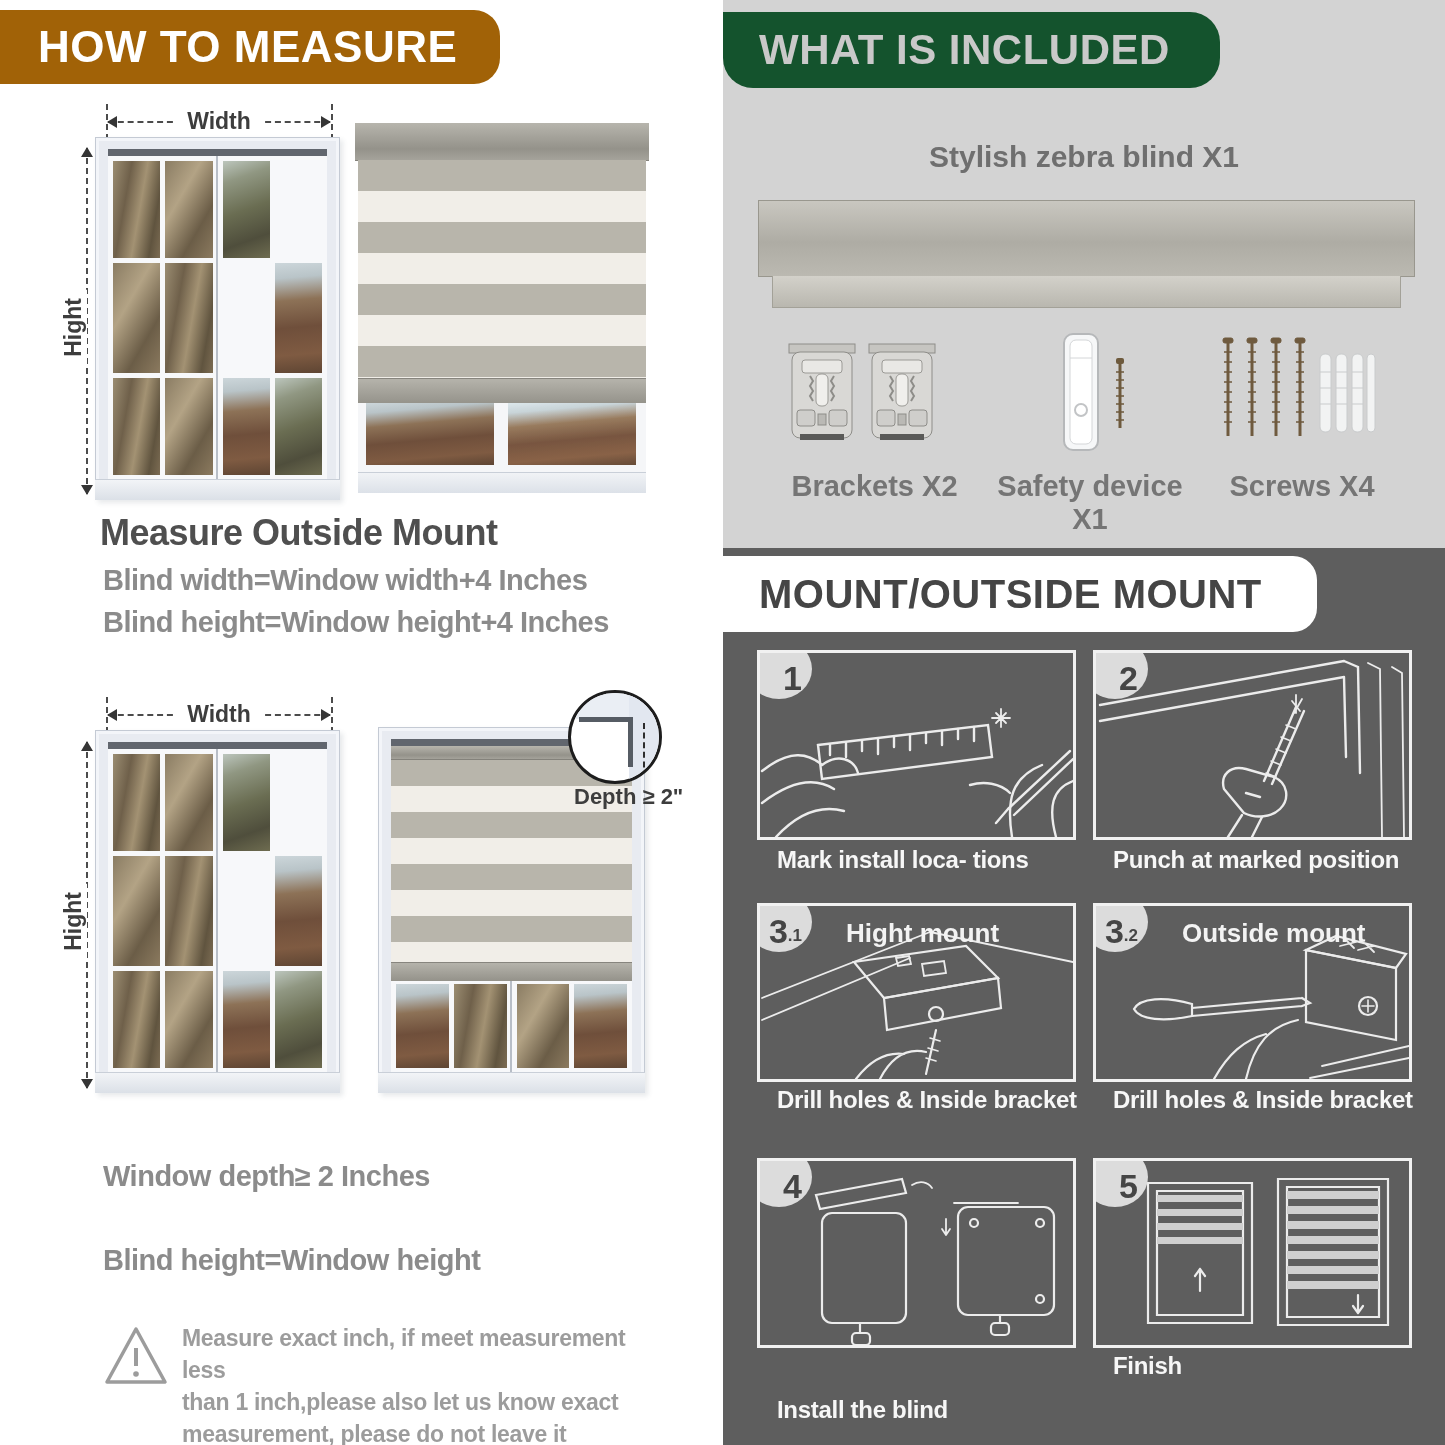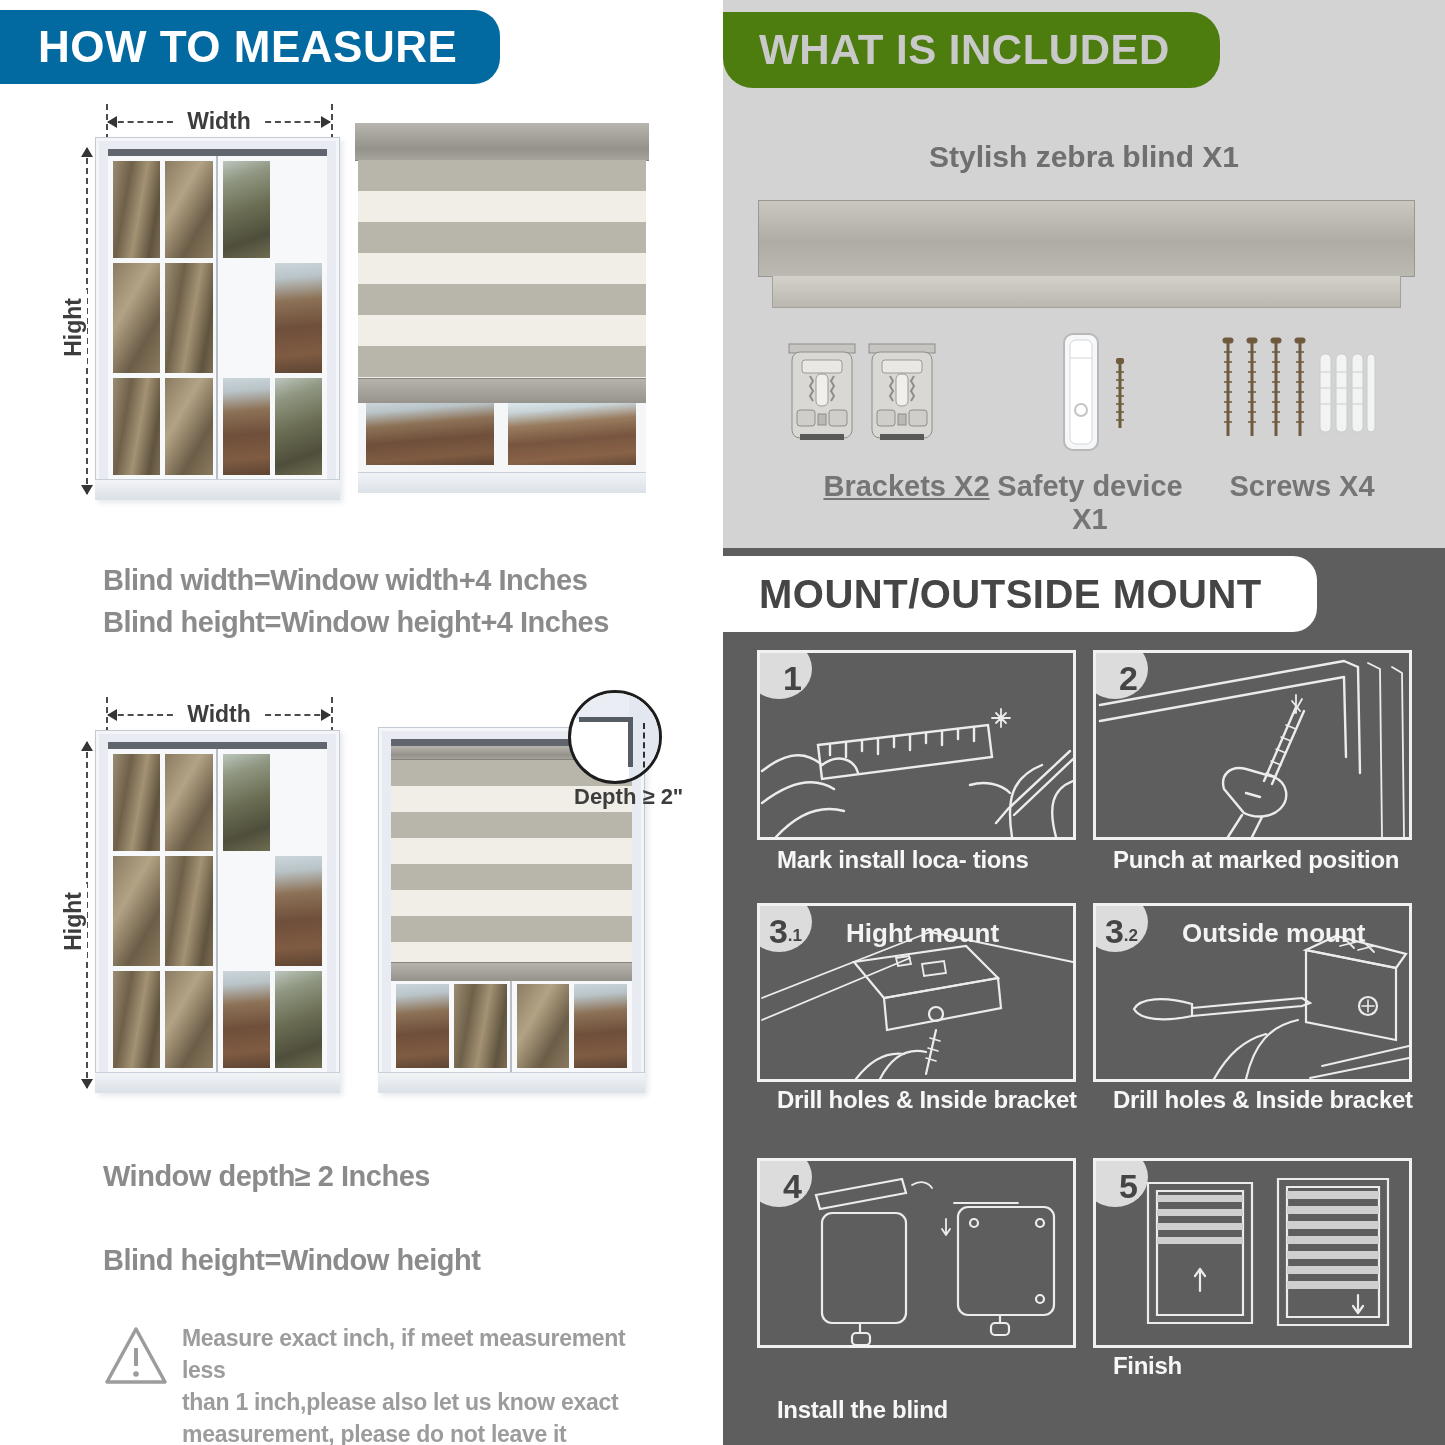--- a/index.html
+++ b/index.html
@@ -1,21 +1,21 @@
 <!DOCTYPE html>
 <html><head>
 <meta charset="utf-8">
 <style>
   html,body{margin:0;padding:0;background:#fff;}
   .canvas{position:relative;width:1445px;height:1445px;background:#ffffff;
     font-family:"Liberation Sans",sans-serif;overflow:hidden;}
   .abs{position:absolute;}
 
   
-  .banner{left:0;top:10px;width:500px;height:74px;background:#0369a1;
+  .banner{left:0;top:10px;width:500px;height:74px;background:#a16207;
     border-radius:0 26px 26px 0;display:flex;align-items:center;}
   .banner span{color:#ffffff;font-size:44px;font-weight:bold;padding-left:38px;letter-spacing:.5px;}
 
   .sec-title{font-size:36px;font-weight:bold;color:#4f4f4f;letter-spacing:-.5px;}
   .sec-line{font-size:29px;font-weight:bold;color:#8b8b8b;letter-spacing:-.5px;}
 
   
   .window{position:absolute;}
   .win-outer{position:absolute;inset:0;background:#e8ebf1;border:1px solid #c4cad4;
     box-shadow:inset 0 0 0 3px #f3f5f9,3px 3px 5px rgba(60,70,90,.12);}
@@ -67,21 +67,21 @@
   .ic-dark-v{position:absolute;right:26px;top:24px;width:5px;height:50px;background:#565c64;}
   .ic-dash{position:absolute;right:14px;top:30px;height:54px;border-left:2px dashed #2d2d2d;}
   .depth-label{position:absolute;font-size:22px;font-weight:bold;color:#3d3d3d;}
 
   .warn-text{font-size:23px;font-weight:bold;color:#9c9c9c;line-height:32px;letter-spacing:-.3px;}
 
   
   .panel-light{left:723px;top:0;width:722px;height:548px;background:#d3d3d3;}
   .panel-dark{left:723px;top:548px;width:722px;height:897px;background:#5e5e5e;}
 
-  .included-box{left:723px;top:12px;width:497px;height:76px;background:#4d7c0f;
+  .included-box{left:723px;top:12px;width:497px;height:76px;background:#14532d;
     border-radius:0 30px 30px 30px;display:flex;align-items:center;}
   .included-box span{color:#c9c9c9;font-size:42px;font-weight:bold;padding-left:36px;letter-spacing:.5px;}
   .product-label{left:723px;top:140px;width:722px;text-align:center;
     font-size:30px;font-weight:bold;color:#6f6f6f;}
   .rail-main{left:758px;top:200px;width:655px;height:75px;
     background:linear-gradient(180deg,#c9c7c0,#aeaca4 55%,#bbb9b1);border:1px solid #99978e;}
   .rail-lower{left:772px;top:276px;width:627px;height:31px;
     background:linear-gradient(180deg,#d3d1ca,#b9b7af);border:1px solid #a3a198;border-top:0;}
   .acc-label{position:absolute;top:470px;font-size:29px;font-weight:bold;color:#757575;text-align:center;}
 
@@ -148,20 +148,21 @@
     <div class="abs cassette" style="left:-3px;right:-3px;top:0;height:37px;"></div>
     <div class="abs stripes" style="left:0;right:0;top:37px;height:218px;"></div>
     <div class="abs rail" style="left:0;right:0;top:255px;height:25px;"></div>
     <div class="abs" style="left:0;right:0;top:280px;height:69px;background:#f5f6f8;">
       <div class="abs pane p-low" style="left:8px;top:0;width:128px;height:62px;"></div>
       <div class="abs pane p-low" style="left:150px;top:0;width:128px;height:62px;filter:brightness(1.08);"></div>
     </div>
     <div class="abs" style="left:0;right:0;top:349px;height:20px;background:linear-gradient(#f1f3f6,#dce1e8);border-top:1px solid #c9cfd8;"></div>
   </div>
 
+  <div class="abs sec-title" style="left:100px;top:512px;">Measure Outside Mount</div>
   <div class="abs sec-line" style="left:103px;top:564px;">Blind width=Window width+4 Inches</div>
   <div class="abs sec-line" style="left:103px;top:606px;">Blind height=Window height+4 Inches</div>
 
   <div class="abs v-guide" style="left:106px;top:697px;height:46px;"></div>
   <div class="abs v-guide" style="left:331px;top:697px;height:46px;"></div>
   <div class="abs w-arrow" style="left:108px;top:714px;width:222px;">
     <span class="w-label">Width</span>
   </div>
 
   <div class="abs h-arrow" style="left:86px;top:742px;height:346px;"></div>
@@ -309,21 +310,21 @@
     </g>
     <g fill="#f2f3f3" stroke="#c9cbcc">
       <rect x="100" y="18" width="11" height="78" rx="5"></rect>
       <rect x="116" y="18" width="11" height="78" rx="5"></rect>
       <rect x="132" y="18" width="11" height="78" rx="5"></rect>
       <rect x="147" y="18" width="8" height="78" rx="4"></rect>
       <path d="M100 36 h11 M100 52 h11 M100 68 h11 M116 36 h11 M116 52 h11 M116 68 h11 M132 36 h11 M132 52 h11 M132 68 h11" fill="none"></path>
     </g>
   </svg>
 
-  <div class="acc-label" style="left:814px;width:185px;text-decoration:underline;">Brackets X2</div>
+  <div class="acc-label" style="left:782px;width:185px;">Brackets X2</div>
   <div class="acc-label" style="left:982px;width:216px;">Safety device X1</div>
   <div class="acc-label" style="left:1222px;width:160px;">Screws X4</div>
 
   <div class="abs panel-dark"></div>
 
   <div class="abs mount-box">
     <span>MOUNT/OUTSIDE MOUNT</span>
   </div>
 
   <div class="step-box" style="left:757px;top:650px;height:184px;">

